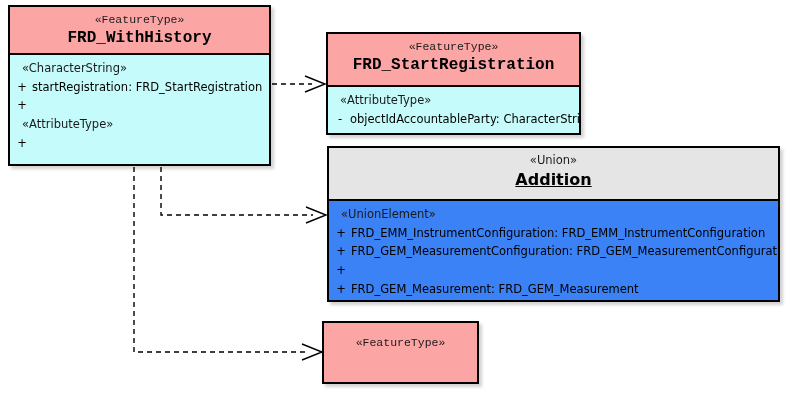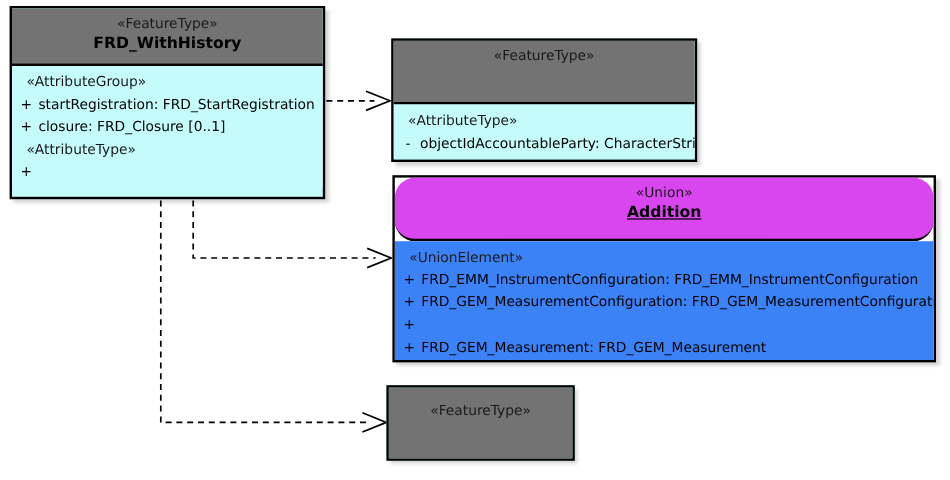--- a/index.html
+++ b/index.html
@@ -45,21 +45,21 @@
   .uml-class.last-header .compartment-header {
     border-bottom: none;
   }
   .stereotype {
     font-size: 11.5px;
     color: #1a1a1a;
     display: block;
     white-space: nowrap;
   }
   .class-name {
-    font-size: 13px;
+    font-size: 16px;
     font-weight: bold;
     color: #000000;
     display: block;
     white-space: nowrap;
   }
   .class-name.underline {
     text-decoration: underline;
   }
   .compartment-body {
     box-sizing: border-box;
@@ -87,25 +87,25 @@
     text-align: center;
     font-size: 11.5px;
   }
   .attr-text {
     flex: 1 1 auto;
     white-space: nowrap;
   }
 
   
   .cyan   { background: #c6fbfb; }
-  .cyan .compartment-header { background: #737373; }
+  .cyan .compartment-header { background: #fca5a5; font-family: Liberation Mono, monospace; }
   .cyan .compartment-body   { background: #c6fbfb; }
 
   .grey   { background: #ffffff; }
-  .grey .compartment-header { background: #d946ef; border-radius: 17px; }
+  .grey .compartment-header { background: #e5e5e5; }
   .grey .compartment-body   { background: #3b82f6; }
 
   #box-withhistory     { left: 8px;   top: 5px;   width: 263px; height: 161px; }
   #box-startregistration { left: 326px; top: 32px;  width: 255px; height: 103px; }
   #box-addition        { left: 327px; top: 146px; width: 453px; height: 156px; }
   #box-closure         { left: 322px; top: 321px; width: 157px; height: 63px; }
 
   #box-withhistory .compartment-header { height: 48px; }
   #box-startregistration .compartment-header { height: 53px; }
   #box-addition .compartment-header { height: 53px; }
@@ -133,39 +133,39 @@
       <polyline points="302,344 322,352 302,360" fill="none" stroke="#000000" stroke-width="1.4"></polyline>
     </g>
   </svg>
 
   <div class="uml-class cyan" id="box-withhistory">
     <div class="compartment-header">
       <span class="stereotype">«FeatureType»</span>
       <span class="class-name">FRD_WithHistory</span>
     </div>
     <div class="compartment-body">
-      <div class="group-label">«AttributeGroup»</div>
+      <div class="group-label">«CharacterString»</div>
       <div class="attr-row">
         <span class="attr-vis">+</span>
         <span class="attr-text">startRegistration: FRD_StartRegistration</span>
       </div>
       <div class="attr-row">
         <span class="attr-vis">+</span>
-        <span class="attr-text">closure: FRD_Closure [0..1]</span>
       </div>
       <div class="group-label">«AttributeType»</div>
       <div class="attr-row">
         <span class="attr-vis">+</span>
       </div>
     </div>
   </div>
 
   <div class="uml-class cyan" id="box-startregistration">
     <div class="compartment-header">
       <span class="stereotype">«FeatureType»</span>
+      <span class="class-name">FRD_StartRegistration</span>
     </div>
     <div class="compartment-body">
       <div class="group-label">«AttributeType»</div>
       <div class="attr-row">
         <span class="attr-vis">-</span>
         <span class="attr-text">objectIdAccountableParty: CharacterString</span>
       </div>
     </div>
   </div>
 

